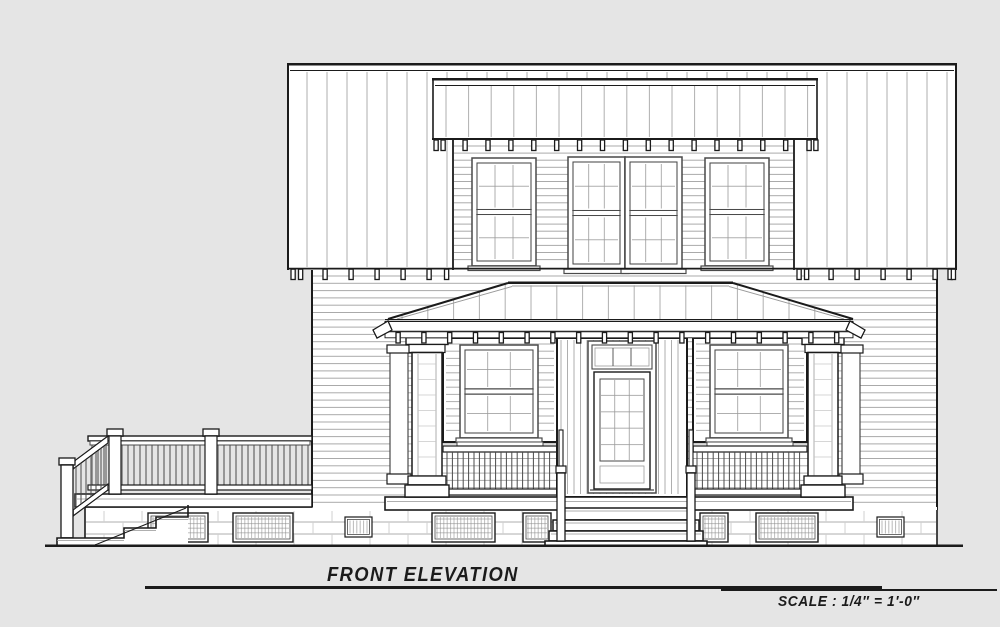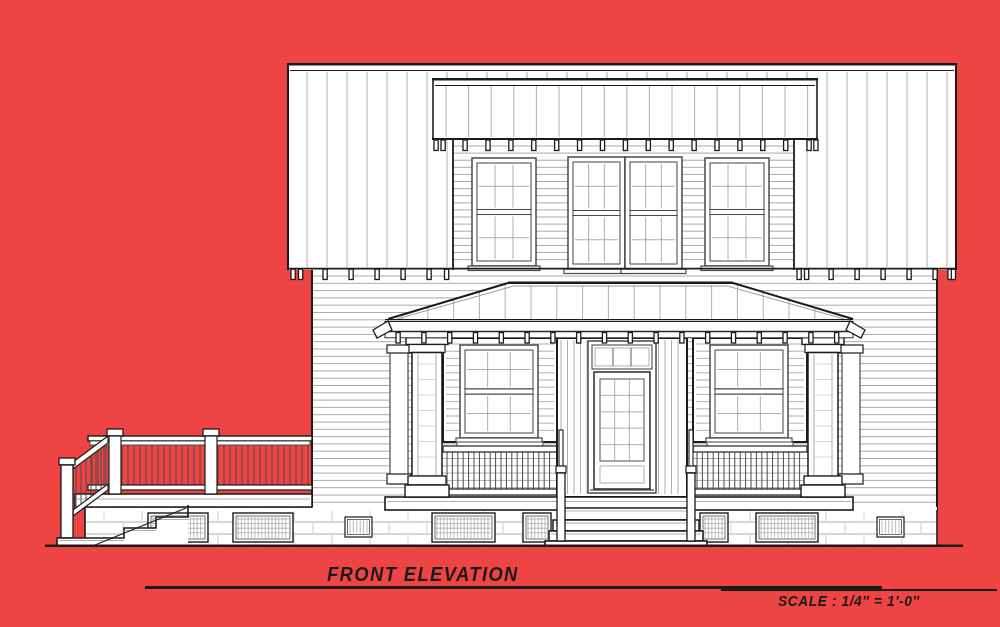--- a/index.html
+++ b/index.html
@@ -1,16 +1,16 @@
 <!DOCTYPE html>
 <html><head>
 <meta charset="utf-8">
 <style>
   html,body{margin:0;padding:0;background:#fff;}
-  #sheet{position:relative;width:1000px;height:627px;background:#ef4444;overflow:hidden;
+  #sheet{position:relative;width:1000px;height:627px;background:#e5e5e5;overflow:hidden;
          font-family:"Liberation Sans",sans-serif;}
   #elev{position:absolute;left:0;top:0;}
   .lbl{position:absolute;color:#1b1b1b;font-style:italic;white-space:nowrap;}
   #title-label{left:327px;top:563px;font-size:20px;font-weight:600;letter-spacing:1.5px;
                transform:scaleX(.92);transform-origin:left center;}
   #title-rule{position:absolute;left:145px;top:586px;width:737px;height:2.6px;background:#1b1b1b;}
   #scale-rule{position:absolute;left:721px;top:589px;width:276px;height:2.4px;background:#1b1b1b;}
   #scale-label{left:778px;top:593px;font-size:14.5px;font-weight:600;letter-spacing:.6px;
                transform:scaleX(.95);transform-origin:left center;}
 </style>

